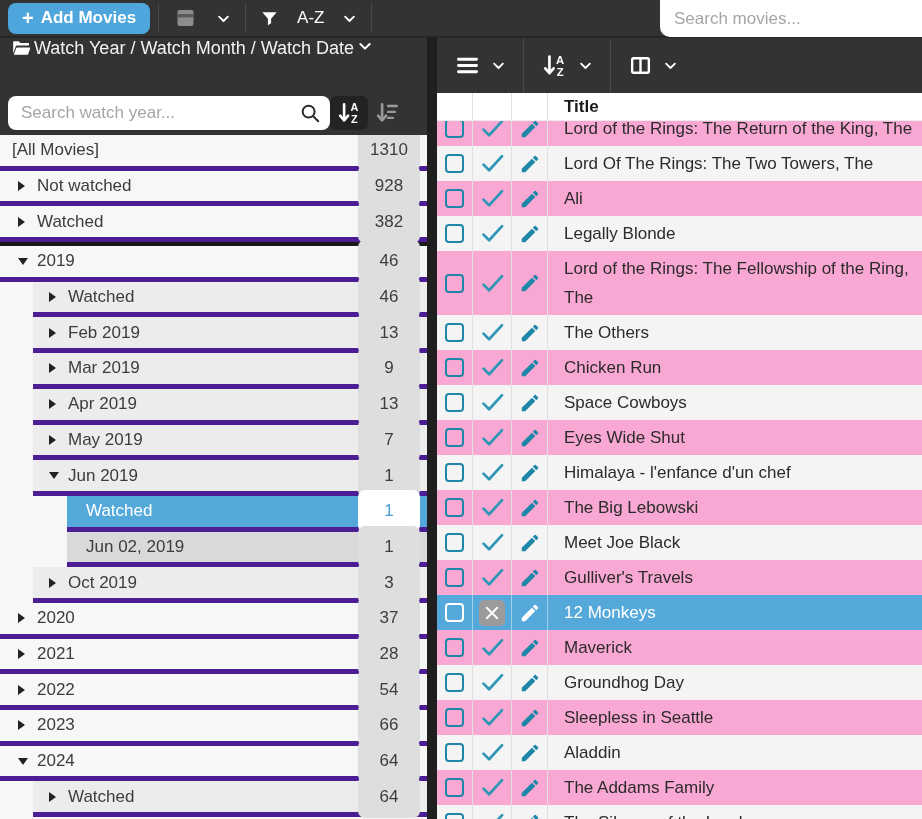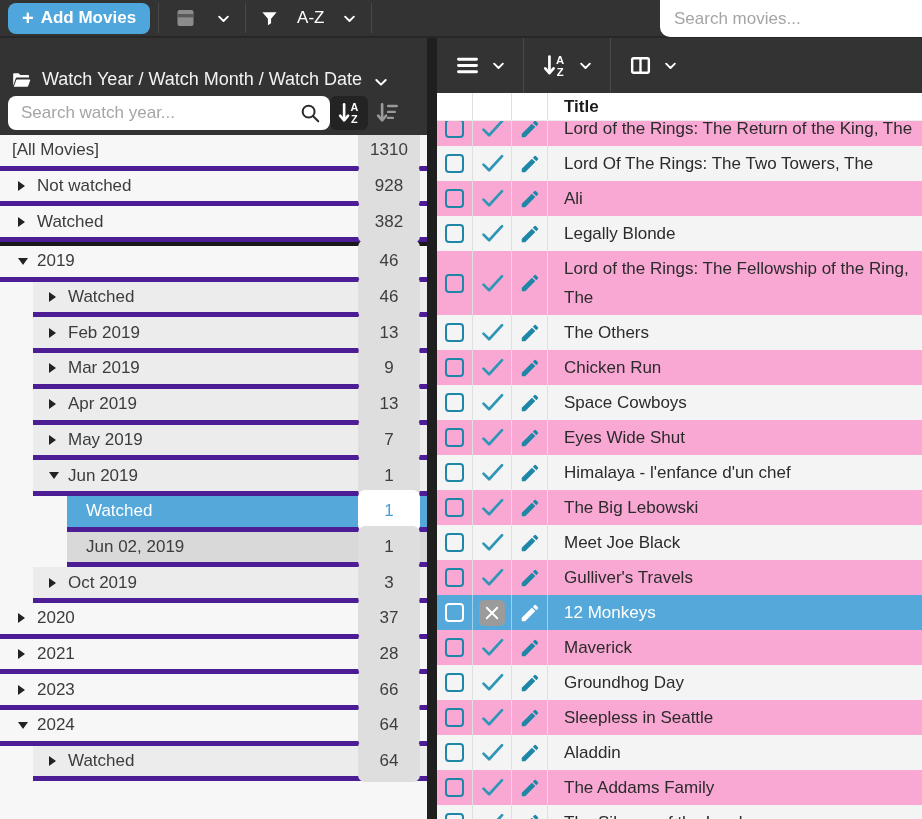--- a/index.html
+++ b/index.html
@@ -22,21 +22,21 @@
               font-family:inherit;color:#444;outline:none;}
   .search-top::placeholder{color:#a5a5a5;}
 
   
   .main{position:absolute;left:0;top:38px;width:922px;height:781px;display:flex;}
   .sidebar{width:427px;display:flex;flex-direction:column;background:#333;}
   .vdivider{width:10px;background:#1f1f1f;}
   .content{width:485px;display:flex;flex-direction:column;background:#fff;overflow:hidden;}
 
   
-  .crumb-row{height:52px;display:flex;align-items:flex-end;gap:9px;padding:0 10px;color:#f2f2f2;font-size:18px;}
+  .crumb-row{height:52px;display:flex;align-items:flex-start;gap:1px;padding:0 10px;color:#f2f2f2;font-size:18px;}
   .crumb-row .chev{margin-left:2px;}
   .search-row{height:45px;display:flex;align-items:center;padding:0 8px;}
   .sw-wrap{position:relative;flex:0 0 322px;}
   .search-side{width:322px;height:34px;border:none;border-radius:8px;padding:0 38px 0 13px;
                font-size:17px;font-family:inherit;color:#444;outline:none;background:#fff;}
   .search-side::placeholder{color:#a5a5a5;}
   .mag{position:absolute;right:9px;top:6px;}
   .sortbtn{display:flex;align-items:center;justify-content:center;width:38px;height:34px;
            border:none;background:transparent;border-radius:6px;cursor:pointer;padding:0;}
   .sortbtn.active{background:#232323;}
@@ -291,20 +291,29 @@
       </span>
       <span class="tlabel">2021</span>
       <span class="badge">28</span>
     </div>
   </div>
           <div class="trow lvl1">
     <div class="inner">
       <span class="arrowbox">
         <span class="tri tri-r"></span>
       </span>
+      <span class="tlabel">2022</span>
+      <span class="badge">54</span>
+    </div>
+  </div>
+          <div class="trow lvl1">
+    <div class="inner">
+      <span class="arrowbox">
+        <span class="tri tri-r"></span>
+      </span>
       <span class="tlabel">2023</span>
       <span class="badge">66</span>
     </div>
   </div>
           <div class="trow lvl1">
     <div class="inner">
       <span class="arrowbox">
         <span class="tri tri-d"></span>
       </span>
       <span class="tlabel">2024</span>

